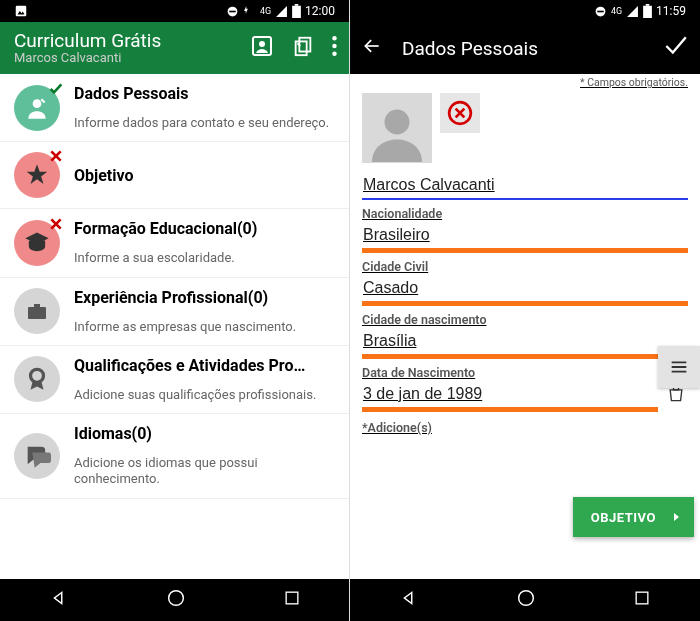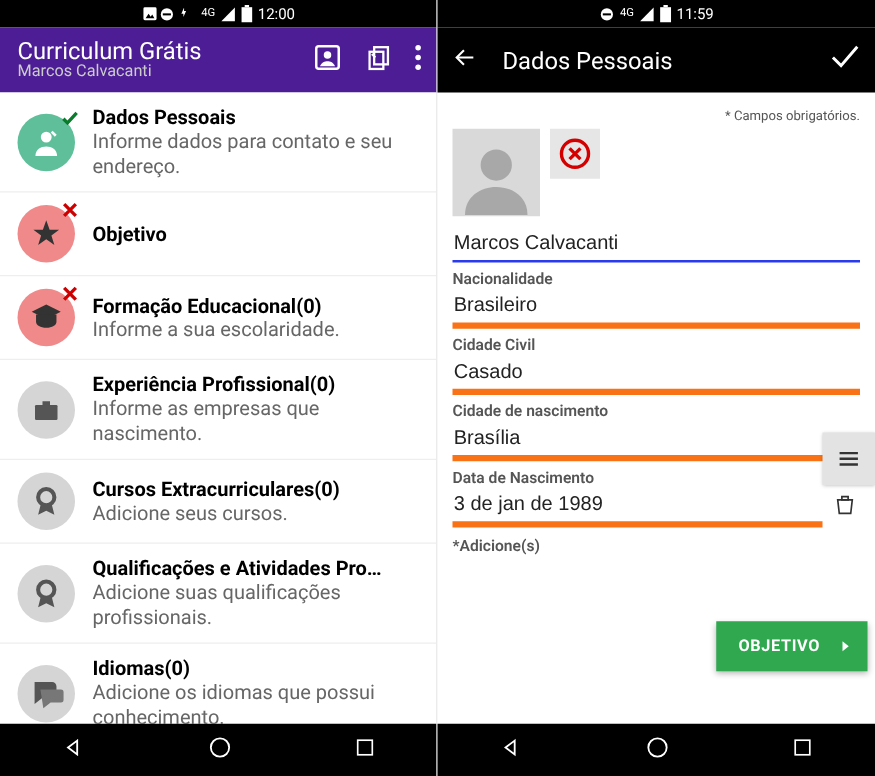--- a/index.html
+++ b/index.html
@@ -2,53 +2,53 @@
 <html><head>
 <meta charset="utf-8">
 <style>
   * { box-sizing: border-box; margin: 0; padding: 0; }
   body { font-family: Roboto, Arial, sans-serif; background: #fff; width: 700px; height: 621px; overflow: hidden; }
   .container { display: flex; width: 700px; height: 621px; }
   .phone { width: 350px; height: 621px; display: flex; flex-direction: column; border-right: 1px solid #ddd; background: #fff; position: relative; }
   .phone:last-child { border-right: none; }
 
   
-  .statusbar { background: #000; color: #fff; height: 22px; display: flex; align-items: center; justify-content: center; padding: 0 4px; font-size: 12px; }
+  .statusbar { background: #000; color: #fff; height: 22px; display: flex; align-items: center; justify-content: space-between; padding: 0 14px; font-size: 12px; }
   .statusbar .left, .statusbar .right { display: flex; align-items: center; gap: 4px; }
   .statusbar svg { fill: #fff; }
 
   
-  .appbar1 { background: #4c1d95; color: #fff; height: 52px; display: flex; align-items: center; padding: 0 8px 0 14px; justify-content: space-between; }
+  .appbar1 { background: #15803d; color: #fff; height: 52px; display: flex; align-items: center; padding: 0 8px 0 14px; justify-content: space-between; }
   .appbar1 .titles { display: flex; flex-direction: column; line-height: 1.15; }
   .appbar1 .app-title { font-size: 19px; font-weight: 400; }
   .appbar1 .app-sub { font-size: 13px; color: #ccc; }
   .appbar1 .actions { display: flex; align-items: center; gap: 18px; padding-right: 4px; }
 
   
   .appbar2 { background: #000; color: #fff; height: 52px; display: flex; align-items: center; padding: 0 12px; gap: 20px; }
   .appbar2 .title { font-size: 19px; flex: 1; }
 
   
   .list { flex: 1; overflow: hidden; background: #fff; }
   .list-item { display: flex; align-items: center; gap: 14px; padding: 10px 14px; border-bottom: 1px solid #eee; }
   .list-item .icon-circle { width: 46px; height: 46px; border-radius: 50%; display: flex; align-items: center; justify-content: center; position: relative; flex-shrink: 0; }
   .icon-circle.green { background: #5fbf9a; }
   .icon-circle.pink { background: #f08a8a; }
   .icon-circle.gray { background: #d5d5d5; }
   .icon-circle .badge { position: absolute; top: -4px; right: -4px; width: 16px; height: 16px; }
   .list-item .texts { flex: 1; min-width: 0; }
   .list-item .ttl { font-size: 16px; font-weight: 700; color: #000; white-space: nowrap; overflow: hidden; text-overflow: ellipsis; }
-  .list-item .sub { font-size: 16px; color: #666; line-height: 1.25; }
+  .list-item .sub { font-size: 13px; color: #666; line-height: 1.25; margin-top: 12px; }
 
   
   .navbar { background: #000; height: 42px; display: flex; align-items: center; justify-content: space-around; }
   .navbar svg { fill: none; stroke: #fff; stroke-width: 1.6; }
 
   
-  .form-area { flex: 1; overflow: hidden; padding: 12px 12px 0 12px; display: flex; flex-direction: column; position: relative; }
+  .form-area { flex: 1; overflow: hidden; padding: 2px 12px 0 12px; display: flex; flex-direction: column; position: relative; text-decoration: underline; }
   .req-note { font-size: 10.5px; color: #555; text-align: right; margin-bottom: 4px; }
   .avatar-row { display: flex; align-items: flex-start; gap: 8px; margin-bottom: 8px; }
   .avatar { width: 70px; height: 70px; background: #d9d9d9; display: flex; align-items: flex-end; justify-content: center; }
   .avatar svg { fill: #aaa; }
   .del-btn { width: 40px; height: 40px; background: #e6e6e6; display:flex; align-items:center; justify-content:center; }
   .field-label { font-size: 12.5px; color: #555; font-weight: 600; margin-top: 6px; }
   .field { width: 100%; border: none; border-bottom: 5px solid #f97316; font-size: 16px; padding: 5px 1px 4px 1px; outline: none; background: transparent; color: #222; }
   .field.active { border-bottom: 2px solid #2a3bee; }
   .row-with-icon { display: flex; align-items: center; gap: 6px; }
   .row-with-icon .field { flex: 1; }
@@ -180,32 +180,20 @@
           </div>
         </div>
         <div class="list-item">
           <div class="icon-circle gray">
             <svg width="26" height="26" viewBox="0 0 24 24" fill="#555">
               <circle cx="12" cy="9" r="6" fill="none" stroke="#555" stroke-width="3"></circle>
               <path d="M8 14l-2 8 6-3 6 3-2-8"></path>
             </svg>
           </div>
           <div class="texts">
-            <div class="ttl">Cursos Extracurriculares(0)</div>
-            <div class="sub">Adicione seus cursos.</div>
-          </div>
-        </div>
-        <div class="list-item">
-          <div class="icon-circle gray">
-            <svg width="26" height="26" viewBox="0 0 24 24" fill="#555">
-              <circle cx="12" cy="9" r="6" fill="none" stroke="#555" stroke-width="3"></circle>
-              <path d="M8 14l-2 8 6-3 6 3-2-8"></path>
-            </svg>
-          </div>
-          <div class="texts">
             <div class="ttl">Qualificações e Atividades Pro…</div>
             <div class="sub">Adicione suas qualificações profissionais.</div>
           </div>
         </div>
         <div class="list-item">
           <div class="icon-circle gray">
             <svg width="28" height="28" viewBox="0 0 24 24" fill="#555">
               <path d="M4 4h12a3 3 0 013 3v5a3 3 0 01-3 3H9l-5 4z"></path>
               <path d="M8 9h14a2 2 0 012 2v5a2 2 0 01-2 2h-7l-5 4z" fill="#777"></path>
             </svg>

